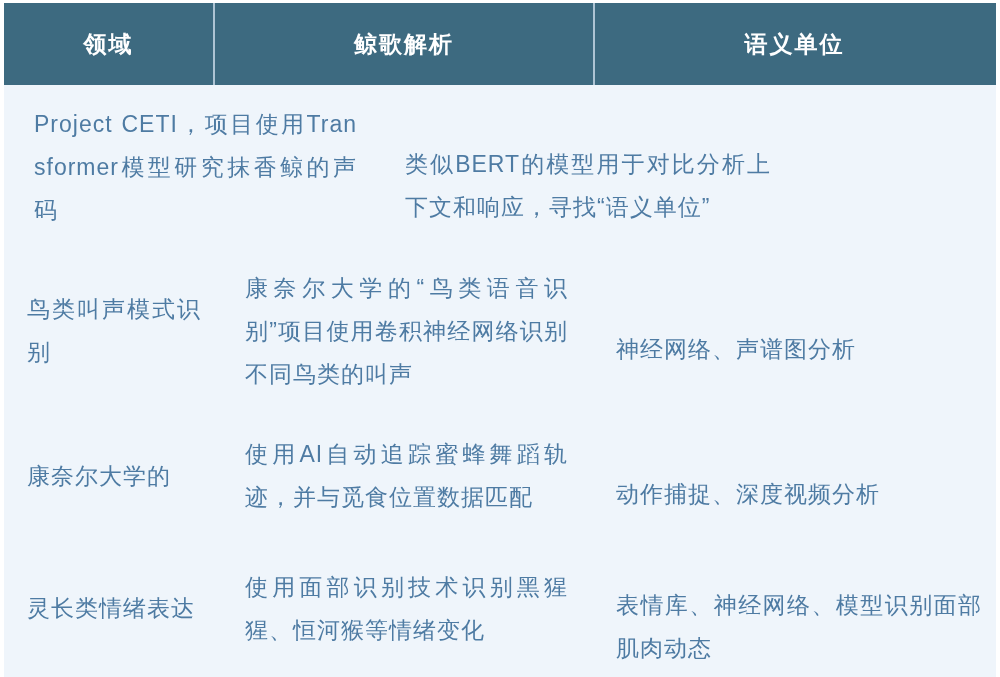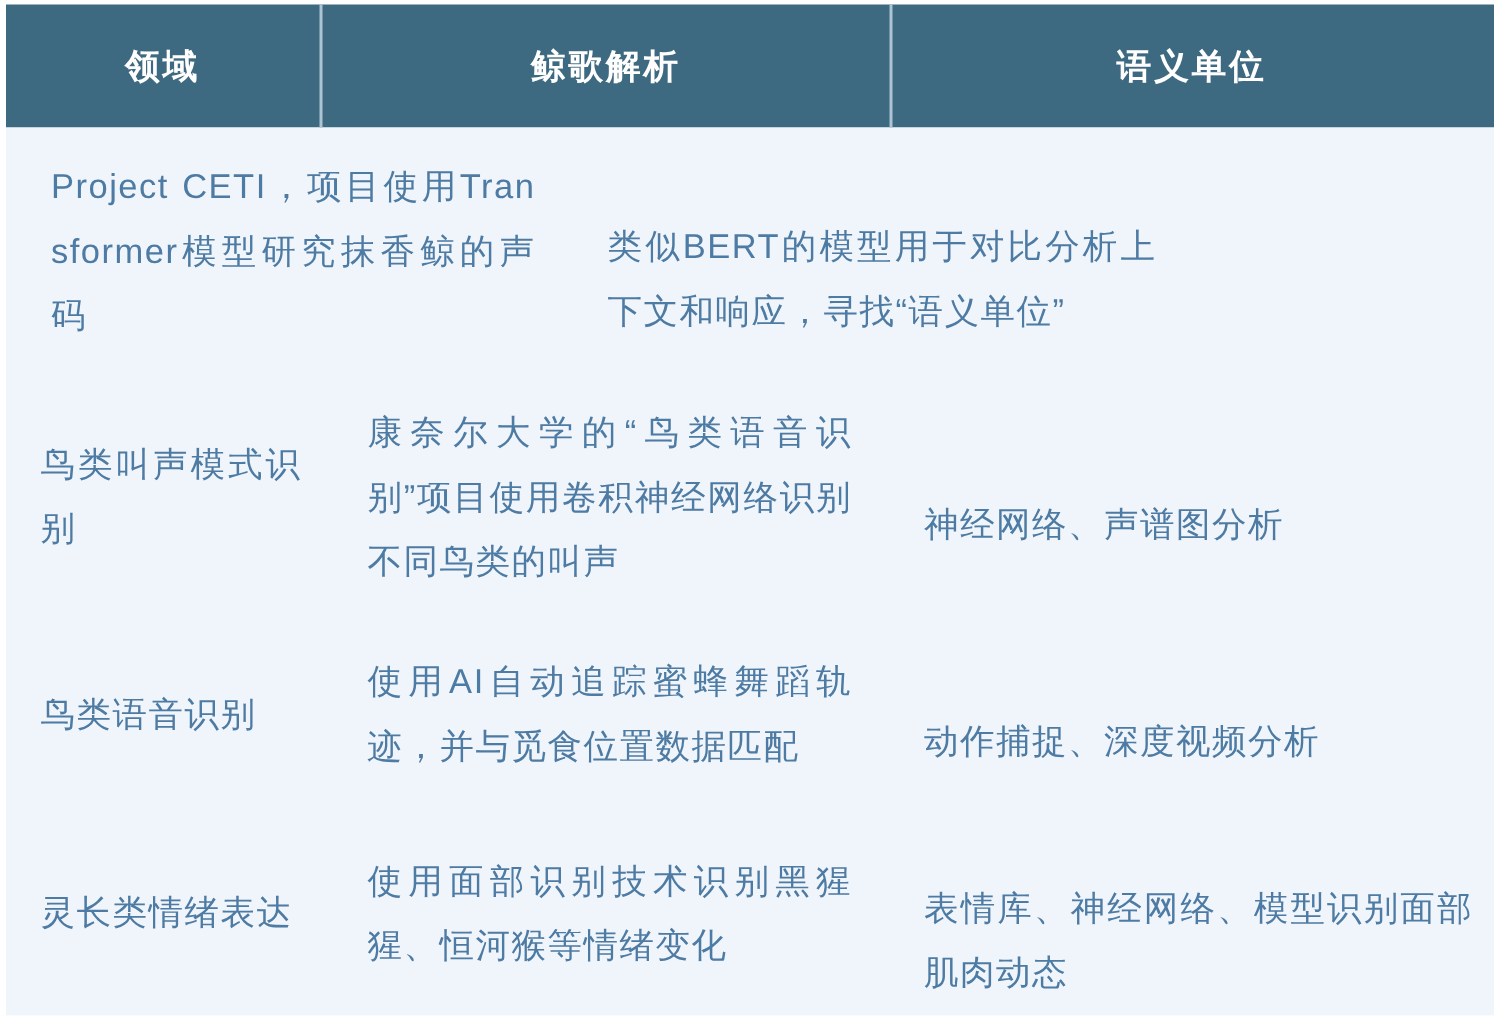--- a/index.html
+++ b/index.html
@@ -102,21 +102,21 @@
         <div class="td c2">
           <div class="txt">康奈尔大学的“鸟类语音识别”项目使用卷积神经网络识别不同鸟类的叫声</div>
         </div>
         <div class="td c3">
           <div class="txt">神经网络、声谱图分析</div>
         </div>
       </div>
 
       <div class="tr r3">
         <div class="td c1">
-          <div class="txt">鸟类语音识别</div>
+          <div class="txt">康奈尔大学的</div>
         </div>
         <div class="td c2">
           <div class="txt">使用AI自动追踪蜜蜂舞蹈轨迹，并与觅食位置数据匹配</div>
         </div>
         <div class="td c3">
           <div class="txt">动作捕捉、深度视频分析</div>
         </div>
       </div>
 
       <div class="tr r4">

